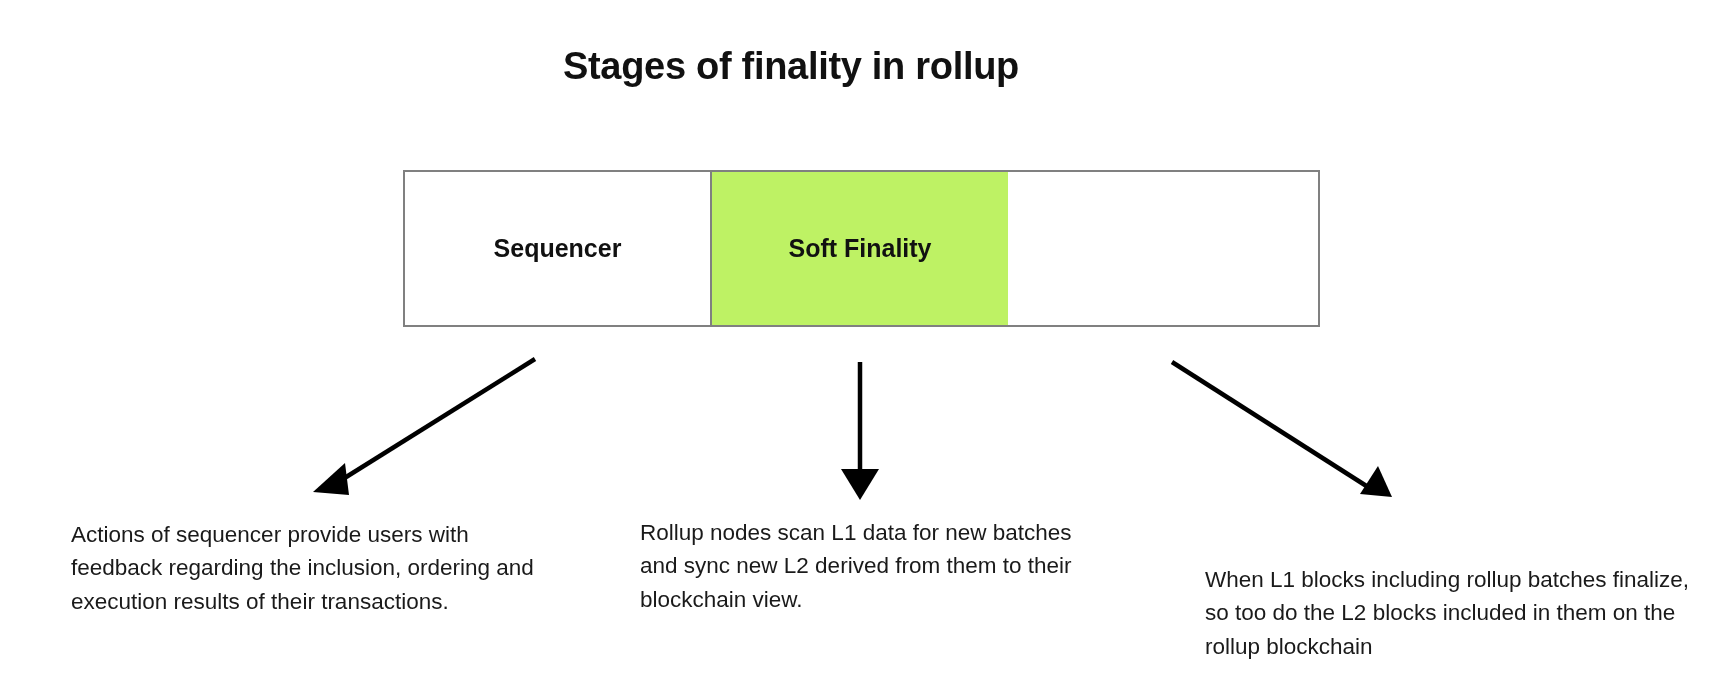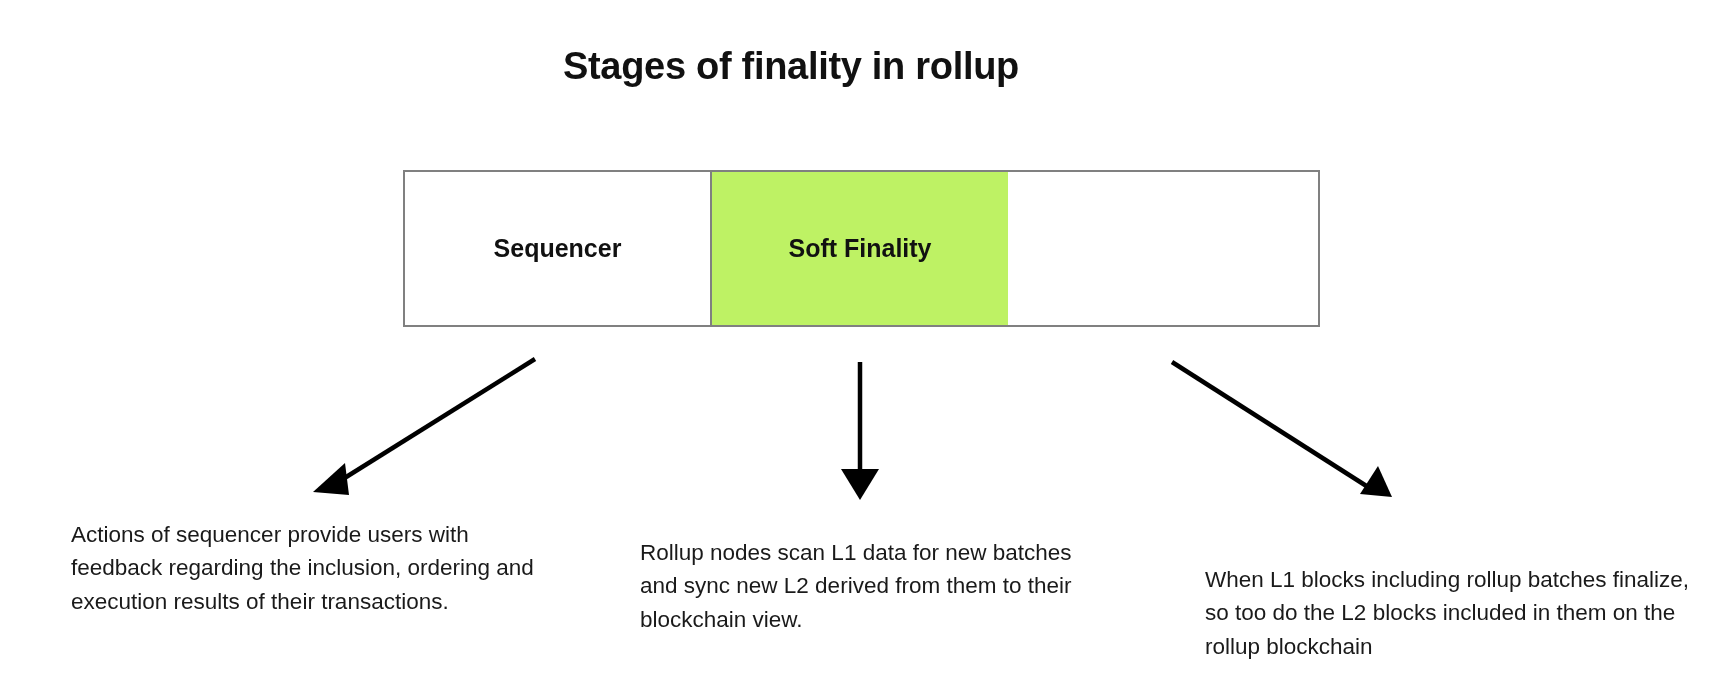--- a/index.html
+++ b/index.html
@@ -85,21 +85,21 @@
 
   
   .caption {
     position: absolute;
     font-size: 22.5px;
     line-height: 1.48;
     color: #1a1a1a;
     font-weight: normal;
   }
   #caption-0 { left: 71px;   top: 496px; width: 480px; margin-top: 22px; }
-  #caption-1 { left: 640px;  top: 536px; width: 450px; }
+  #caption-1 { left: 640px;  top: 516px; width: 450px; }
   #caption-2 { left: 1205px; top: 523px; width: 500px; margin-top: 40px; }
 </style>
 </head>
 <body>
 
 <div id="diagram-title">Stages of finality in rollup</div>
 
 <div id="stage-bar">
 
   <div class="stage-segment" id="stage-segment-0">

